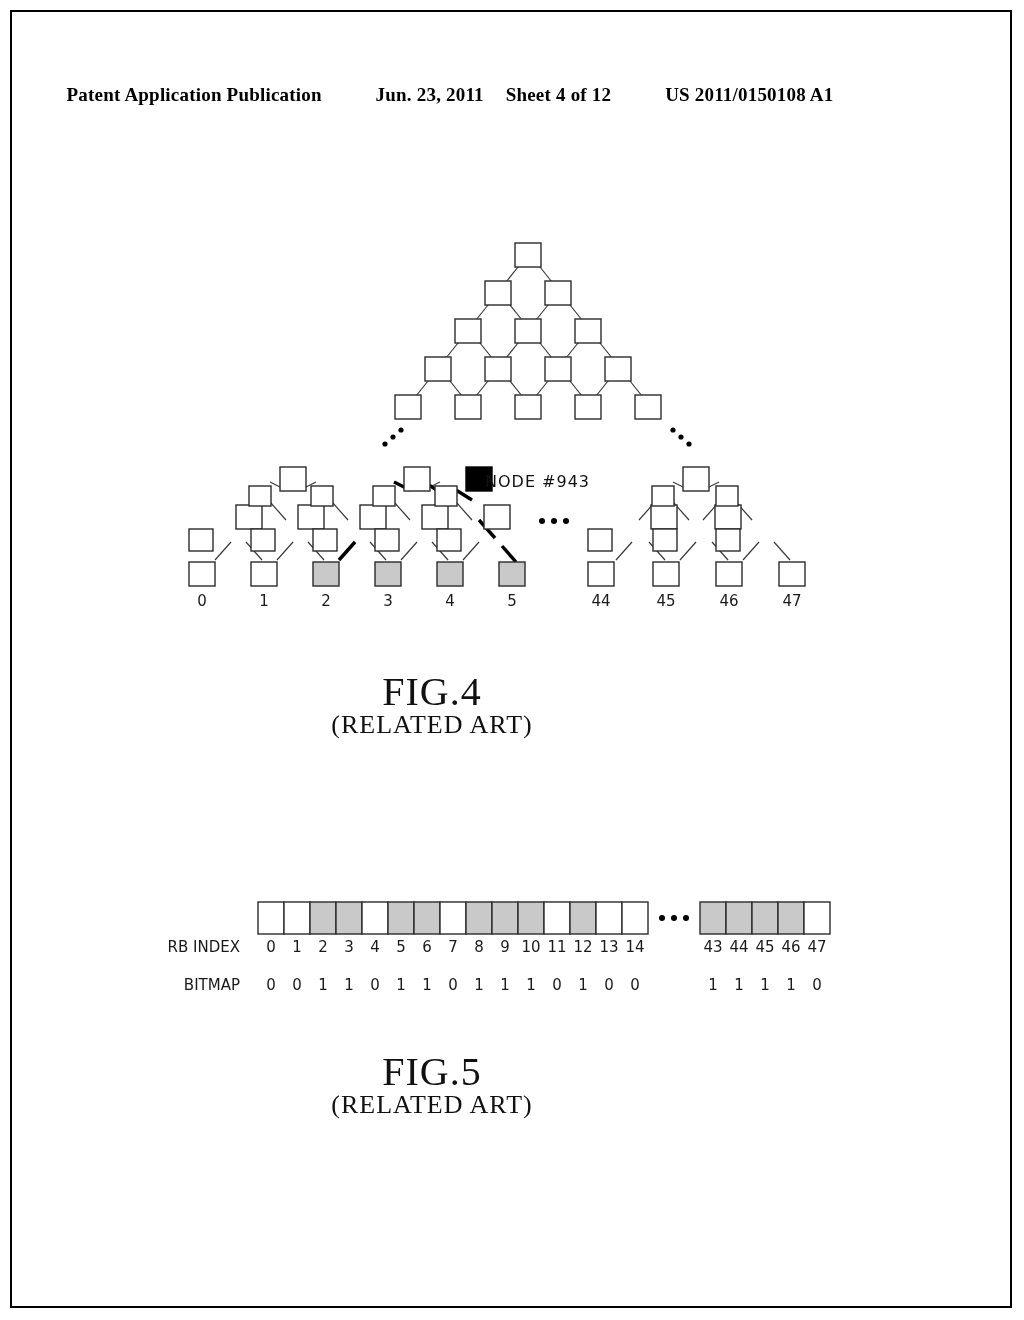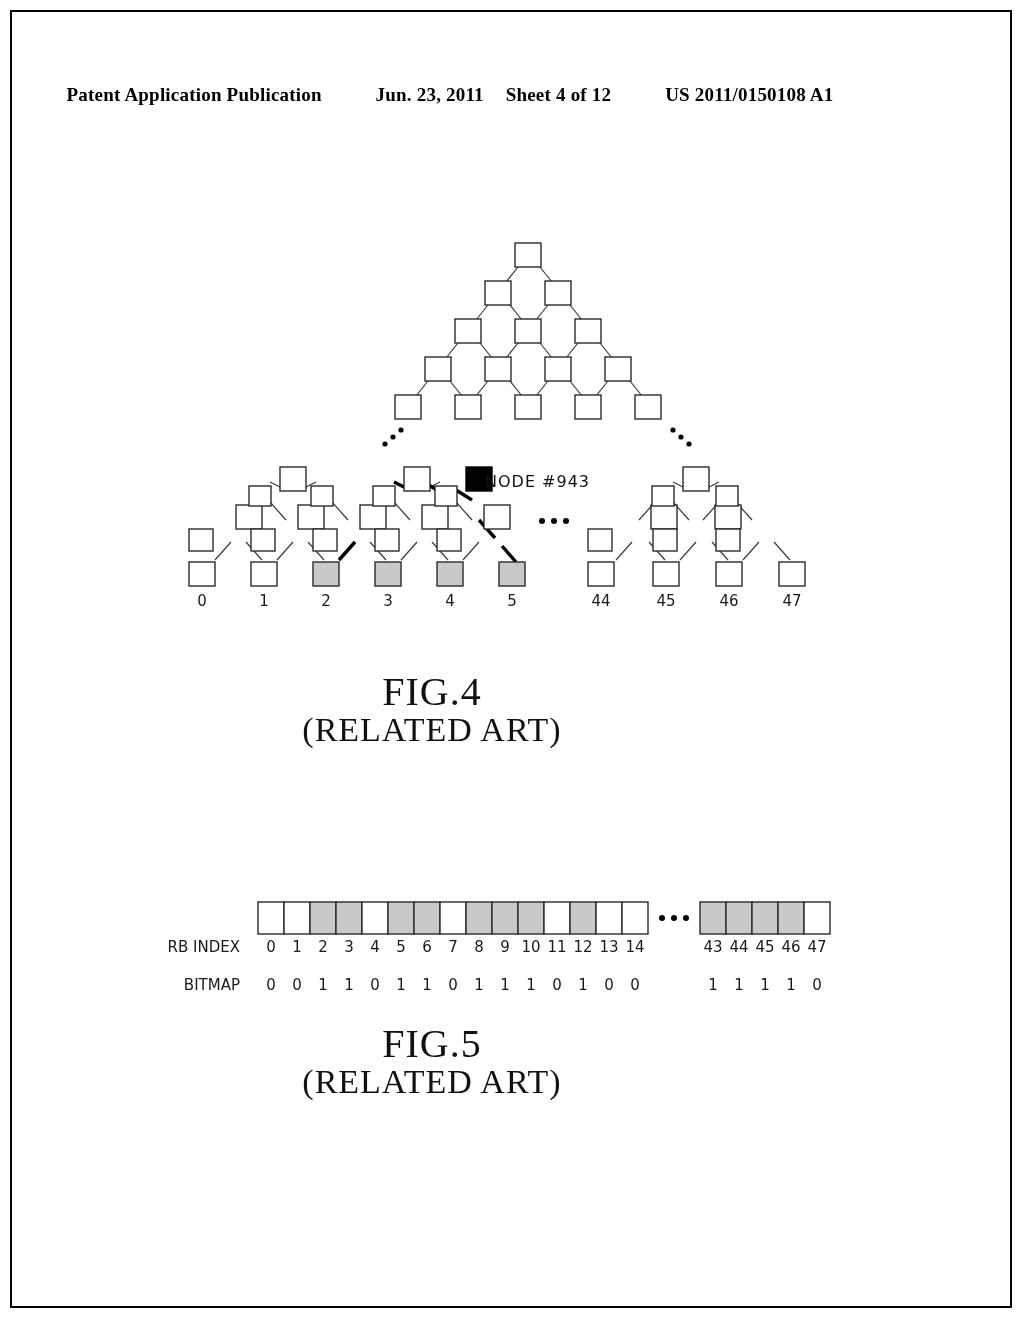--- a/index.html
+++ b/index.html
@@ -63,27 +63,27 @@
     text-align: center;
     font-family: "Liberation Serif", serif;
     color: #111;
   }
   .fig-caption .fig-title {
     font-size: 40px;
     letter-spacing: 1px;
     line-height: 1.02;
   }
   .fig-caption .fig-sub {
-    font-size: 34px;
+    font-size: 26px;
     letter-spacing: 1px;
     line-height: 1.1;
     margin-top: -2px;
   }
   #fig4-caption { top: 672px; }
-  #fig5-caption { top: 1024px; }
+  #fig5-caption { top: 1052px; }
 </style>
 </head>
 <body>
 
 <div id="page-frame"></div>
 
 <div id="pub-header">
   <span class="seg">Patent Application Publication</span>
   <span class="gap1"></span>
   <span class="seg">Jun. 23, 2011</span>

